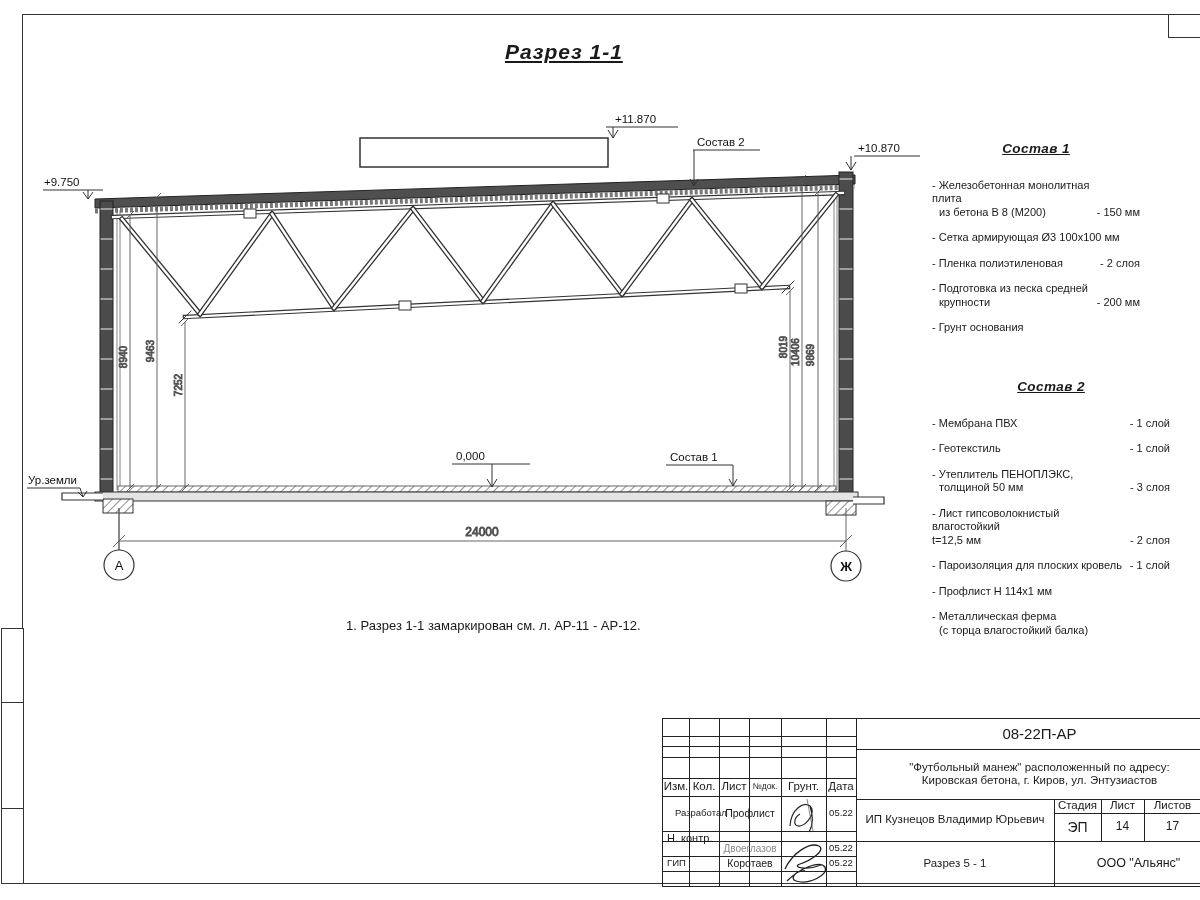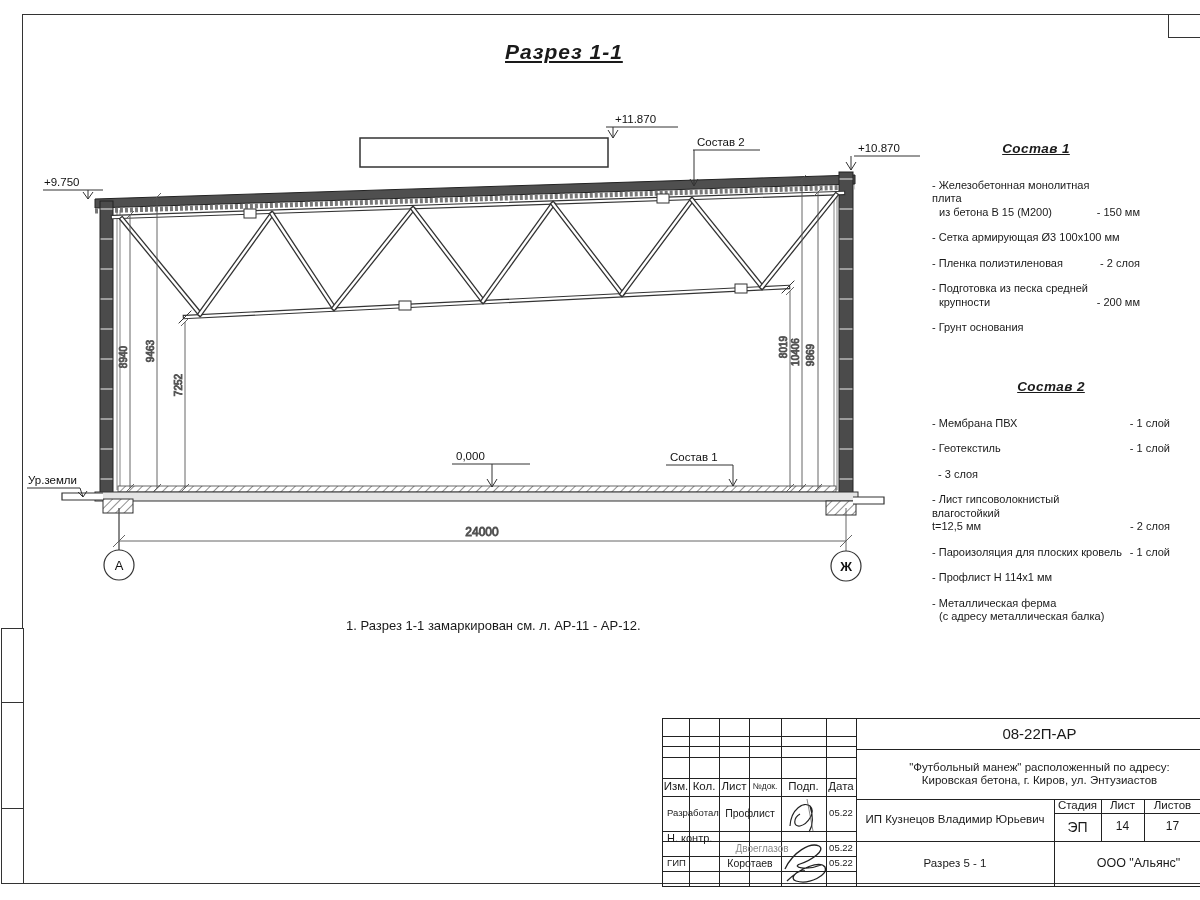--- a/index.html
+++ b/index.html
@@ -22,21 +22,21 @@
   .item .nm{flex:1;}
   .item .nm .l2{padding-left:7px;}
   .item .val{white-space:nowrap;align-self:flex-end;padding-left:6px;}
   
   .tb{left:662px;top:718px;width:560px;height:167px;border:1.8px solid #222;}
   .vl{position:absolute;width:0;border-left:1.2px solid #222;}
   .hl{position:absolute;height:0;border-top:1.2px solid #222;}
   .cell{position:absolute;display:flex;align-items:center;justify-content:center;
     text-align:center;line-height:1.15;}
   .left-al{justify-content:flex-start;text-align:left;padding-left:4px;}
-  .gray{color:#8a8a8a;padding-left:12px;}
+  .gray{color:#8a8a8a;}
 </style>
 </head>
 <body>
 
 <div class="abs frame"></div>
 <div class="abs corner-box" style="left:1168px;top:14px;width:50px;height:22px;"></div>
 <div class="abs corner-box" style="left:1px;top:628px;width:21px;height:74px;"></div>
 <div class="abs corner-box" style="left:1px;top:702px;width:21px;height:106px;"></div>
 <div class="abs corner-box" style="left:1px;top:808px;width:21px;height:74px;"></div>
 
@@ -213,21 +213,21 @@
   </g>
 </svg>
 
 <div class="abs note">1. Разрез 1-1 замаркирован см. л. АР-11 - АР-12.</div>
 
 <div class="panel p1">
   <div class="sostav-title">Состав 1</div>
   <div class="item">
     <div class="nm">
         <div>- Железобетонная  монолитная плита</div>
-        <div class="l2">из бетона В 15 (М200)</div>
+        <div class="l2">из бетона В 8 (М200)</div>
       </div>
     <div class="val">- 150 мм</div>
   </div>
   <div class="item">
     <div class="nm">
         <div>- Сетка армирующая Ø3 100х100 мм</div>
       </div>
   </div>
   <div class="item">
     <div class="nm">
@@ -257,20 +257,24 @@
       </div>
     <div class="val">- 1 слой</div>
   </div>
   <div class="item">
     <div class="nm">
         <div>- Геотекстиль</div>
       </div>
     <div class="val">- 1 слой</div>
   </div>
   <div class="item">
+    <div class="nm">
+        <div>- Утеплитель ПЕНОПЛЭКС,</div>
+        <div class="l2">толщиной 50 мм</div>
+      </div>
     <div class="val">- 3 слоя</div>
   </div>
   <div class="item">
     <div class="nm">
         <div>- Лист гипсоволокнистый влагостойкий</div>
         <div class="l2" style="padding-left:0">t=12,5 мм</div>
       </div>
     <div class="val">- 2 слоя</div>
   </div>
   <div class="item">
@@ -280,21 +284,21 @@
     <div class="val">- 1 слой</div>
   </div>
   <div class="item">
     <div class="nm">
         <div>- Профлист Н 114х1 мм</div>
       </div>
   </div>
   <div class="item">
     <div class="nm">
         <div>- Металлическая ферма</div>
-        <div class="l2">(с адресу металлическая балка)</div>
+        <div class="l2">(с торца влагостойкий балка)</div>
       </div>
   </div>
 </div>
 
 <div class="abs tb">
 
   <div class="vl" style="left:26px;top:0;height:167px"></div>
   <div class="vl" style="left:56px;top:0;height:167px"></div>
   <div class="vl" style="left:86px;top:0;height:167px"></div>
   <div class="vl" style="left:118px;top:0;height:167px"></div>
@@ -316,24 +320,24 @@
 
   <div class="hl" style="left:193px;top:30px;width:367px"></div>
   <div class="hl" style="left:193px;top:80px;width:367px"></div>
   <div class="hl" style="left:193px;top:122px;width:367px"></div>
   <div class="hl" style="left:391px;top:94px;width:169px"></div>
 
   <div class="cell" style="left:0;top:59px;width:26px;height:18px;font-size:11.5px">Изм.</div>
   <div class="cell" style="left:26px;top:59px;width:30px;height:18px;font-size:11.5px">Кол.</div>
   <div class="cell" style="left:56px;top:59px;width:30px;height:18px;font-size:11.5px">Лист</div>
   <div class="cell" style="left:86px;top:59px;width:32px;height:18px;font-size:8.5px">№док.</div>
-  <div class="cell" style="left:118px;top:59px;width:45px;height:18px;font-size:11.5px">Подп.</div>
+  <div class="cell" style="left:118px;top:59px;width:45px;height:18px;font-size:11.5px">Грунт.</div>
   <div class="cell" style="left:163px;top:59px;width:30px;height:18px;font-size:11.5px">Дата</div>
 
-  <div class="cell left-al" style="left:0;top:77px;width:56px;height:35px;font-size:9.5px">Разработал</div>
+  <div class="cell left-al" style="left:8px;top:77px;width:56px;height:35px;font-size:9.5px">Разработал</div>
   <div class="cell" style="left:56px;top:77px;width:62px;height:35px;font-size:10.5px">Профлист</div>
   <div class="cell" style="left:163px;top:77px;width:30px;height:35px;font-size:9.5px">05.22</div>
   <div class="cell left-al" style="left:0;top:112px;width:56px;height:15px;font-size:11px">Н. контр.</div>
   <div class="cell gray" style="left:56px;top:122px;width:62px;height:15px;font-size:10px">Двоеглазов</div>
   <div class="cell" style="left:163px;top:122px;width:30px;height:15px;font-size:9.5px">05.22</div>
   <div class="cell left-al" style="left:0;top:137px;width:56px;height:15px;font-size:9.5px">ГИП</div>
   <div class="cell" style="left:56px;top:137px;width:62px;height:15px;font-size:10.5px">Коротаев</div>
   <div class="cell" style="left:163px;top:137px;width:30px;height:15px;font-size:9.5px">05.22</div>
 
   <div class="cell" style="left:193px;top:0;width:367px;height:30px;font-size:15px">08-22П-АР</div>

